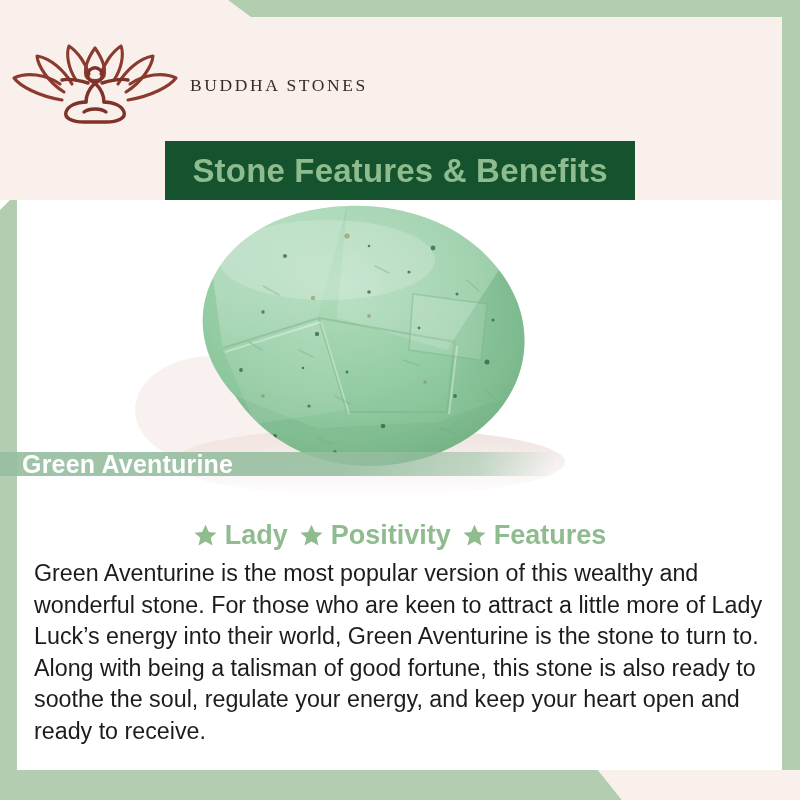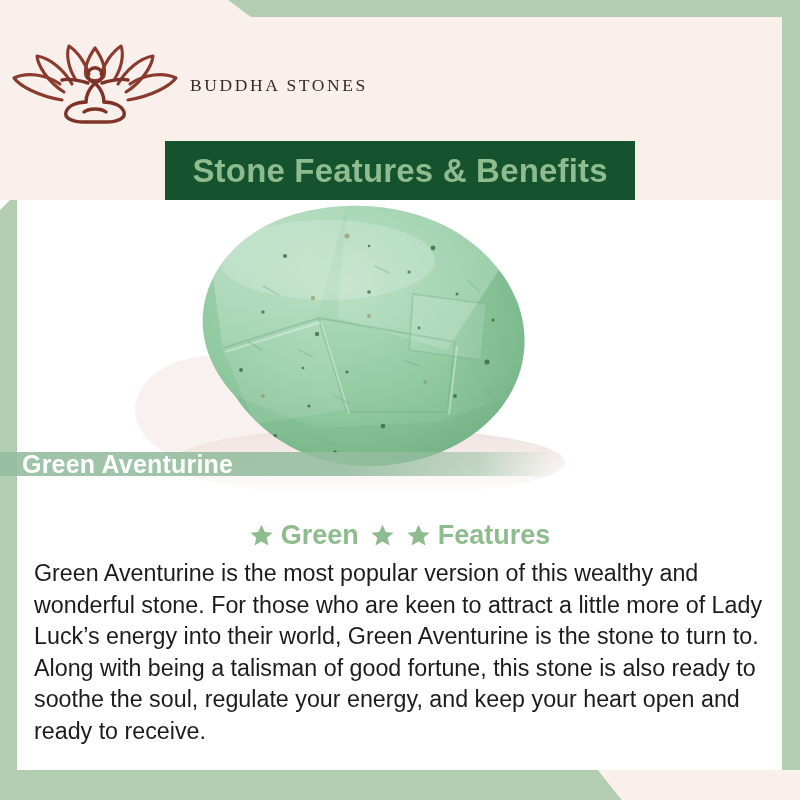--- a/index.html
+++ b/index.html
@@ -387,26 +387,27 @@
 
   <div class="name-bar">
     <span class="name-text">Green Aventurine</span>
   </div>
 
   <div class="keywords">
     <div class="kw">
       <svg class="kw-star" viewBox="0 0 24 24">
         <polygon points="12,1.6 15.2,8.6 22.6,9.3 17,14.2 18.7,21.6 12,17.7 5.3,21.6 7,14.2 1.4,9.3 8.8,8.6" fill="#8fbc8f"></polygon>
       </svg>
-      <span class="kw-label">Green</span>
+      <span class="kw-label">Lady</span>
     </div>
     <div class="kw">
       <svg class="kw-star" viewBox="0 0 24 24">
         <polygon points="12,1.6 15.2,8.6 22.6,9.3 17,14.2 18.7,21.6 12,17.7 5.3,21.6 7,14.2 1.4,9.3 8.8,8.6" fill="#8fbc8f"></polygon>
       </svg>
+      <span class="kw-label">Positivity</span>
     </div>
     <div class="kw">
       <svg class="kw-star" viewBox="0 0 24 24">
         <polygon points="12,1.6 15.2,8.6 22.6,9.3 17,14.2 18.7,21.6 12,17.7 5.3,21.6 7,14.2 1.4,9.3 8.8,8.6" fill="#8fbc8f"></polygon>
       </svg>
       <span class="kw-label">Features</span>
     </div>
   </div>
 
   <div class="body-copy">Green Aventurine is the most popular version of this wealthy and wonderful stone. For those who are keen to attract a little more of Lady Luck’s energy into their world, Green Aventurine is the stone to turn to. Along with being a talisman of good fortune, this stone is also ready to soothe the soul, regulate your energy, and keep your heart open and ready to receive.</div>

